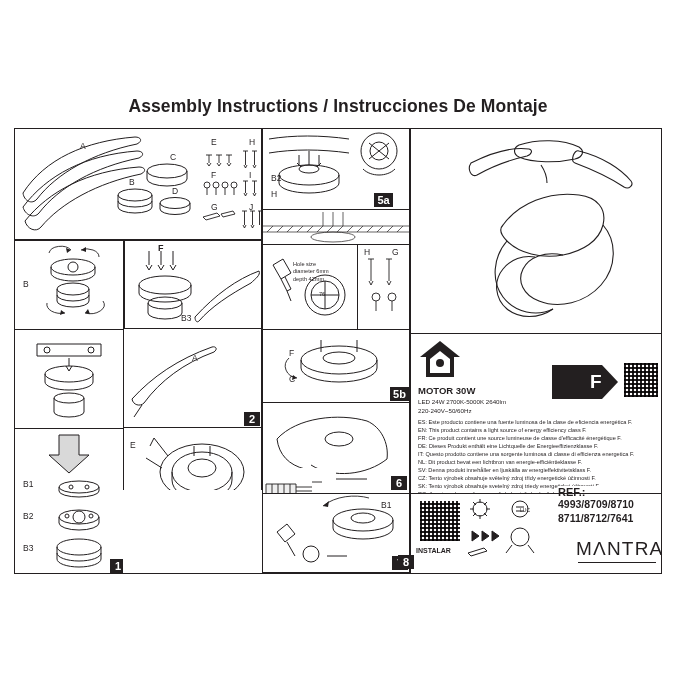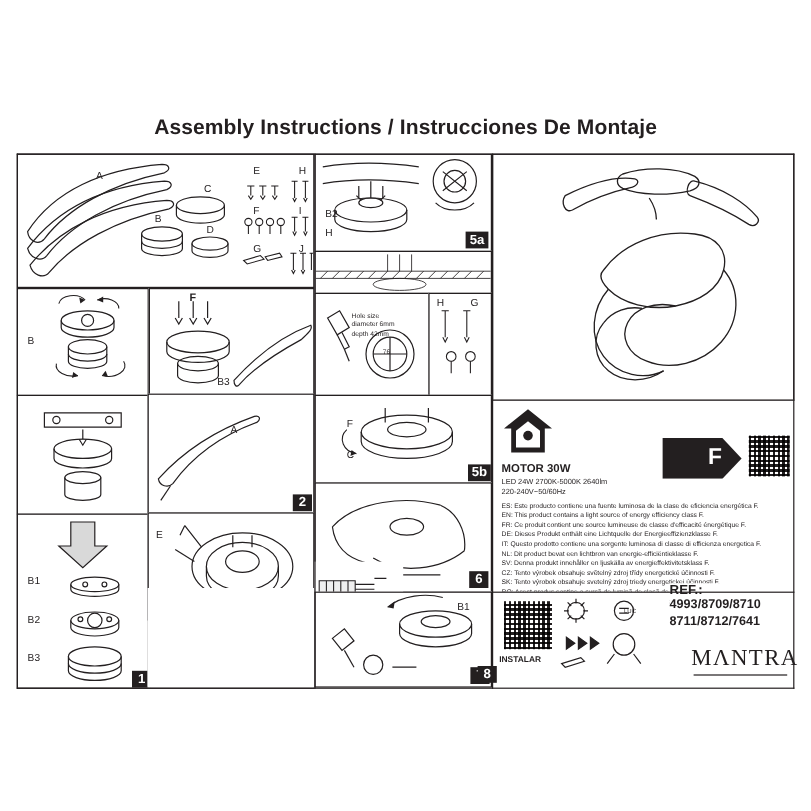--- a/index.html
+++ b/index.html
@@ -12,21 +12,21 @@
   .lbl{position:absolute;font-size:8.5px;color:#231f20;}
   .lblb{position:absolute;font-size:9px;font-weight:bold;color:#231f20;}
   .tiny{position:absolute;font-size:5.6px;color:#231f20;line-height:1.32;}
   .tiny6{position:absolute;font-size:6.2px;color:#231f20;line-height:1.3;}
   svg{display:block;}
   .energy{position:absolute;}
   .qr{position:absolute;background:
       repeating-linear-gradient(90deg,#231f20 0 2px,#fff 2px 4px),
       repeating-linear-gradient(0deg,#231f20 0 2px,#fff 2px 4px);
       background-blend-mode:multiply;}
-  .brand{position:absolute;font-size:19px;letter-spacing:1.2px;color:#231f20;font-family:Liberation Serif, serif;}
+  .brand{position:absolute;font-size:19px;letter-spacing:1.2px;color:#231f20;font-family:Liberation Sans, sans-serif;}
   .refbox{position:absolute;font-size:10.5px;font-weight:bold;line-height:1.25;color:#231f20;}
   .sep{position:absolute;background:#231f20;}
 </style>
 </head>
 <body>
 
 <div class="page">
 
   <div class="title">Assembly Instructions / Instrucciones De Montaje</div>
 
@@ -240,21 +240,21 @@
           <path d="M34 34 l4 4 M58 34 l-4 4"></path>
 
           <circle cx="116" cy="22" r="18"></circle>
           <circle cx="116" cy="22" r="9"></circle>
           <path d="M106 14 l20 16 M126 14 l-20 16"></path>
           <path d="M100 40 C108 48 124 48 132 40"></path>
         </g>
       </svg>
       <div class="lbl" style="left:8px;top:44px;">B2</div>
       <div class="lbl" style="left:8px;top:60px;">H</div>
-      <div class="num" style="left:125px;top:64px;width:19px;">5a</div>
+      <div class="num" style="left:111px;top:64px;width:19px;">5a</div>
     </div>
 
     <div class="box" style="left:248px;top:81px;width:148px;height:36px;">
       <svg width="146" height="34" viewBox="0 0 146 34">
         <g stroke="#231f20" stroke-width="0.7" fill="none">
           <path d="M0 16 h146"></path>
           <path d="M0 22 h146"></path>
           <g>
             <path d="M4 22 l6 -6 M14 22 l6 -6 M24 22 l6 -6 M34 22 l6 -6 M44 22 l6 -6 M54 22 l6 -6 M64 22 l6 -6 M74 22 l6 -6 M84 22 l6 -6 M94 22 l6 -6 M104 22 l6 -6 M114 22 l6 -6 M124 22 l6 -6 M134 22 l6 -6"></path>
           </g>

